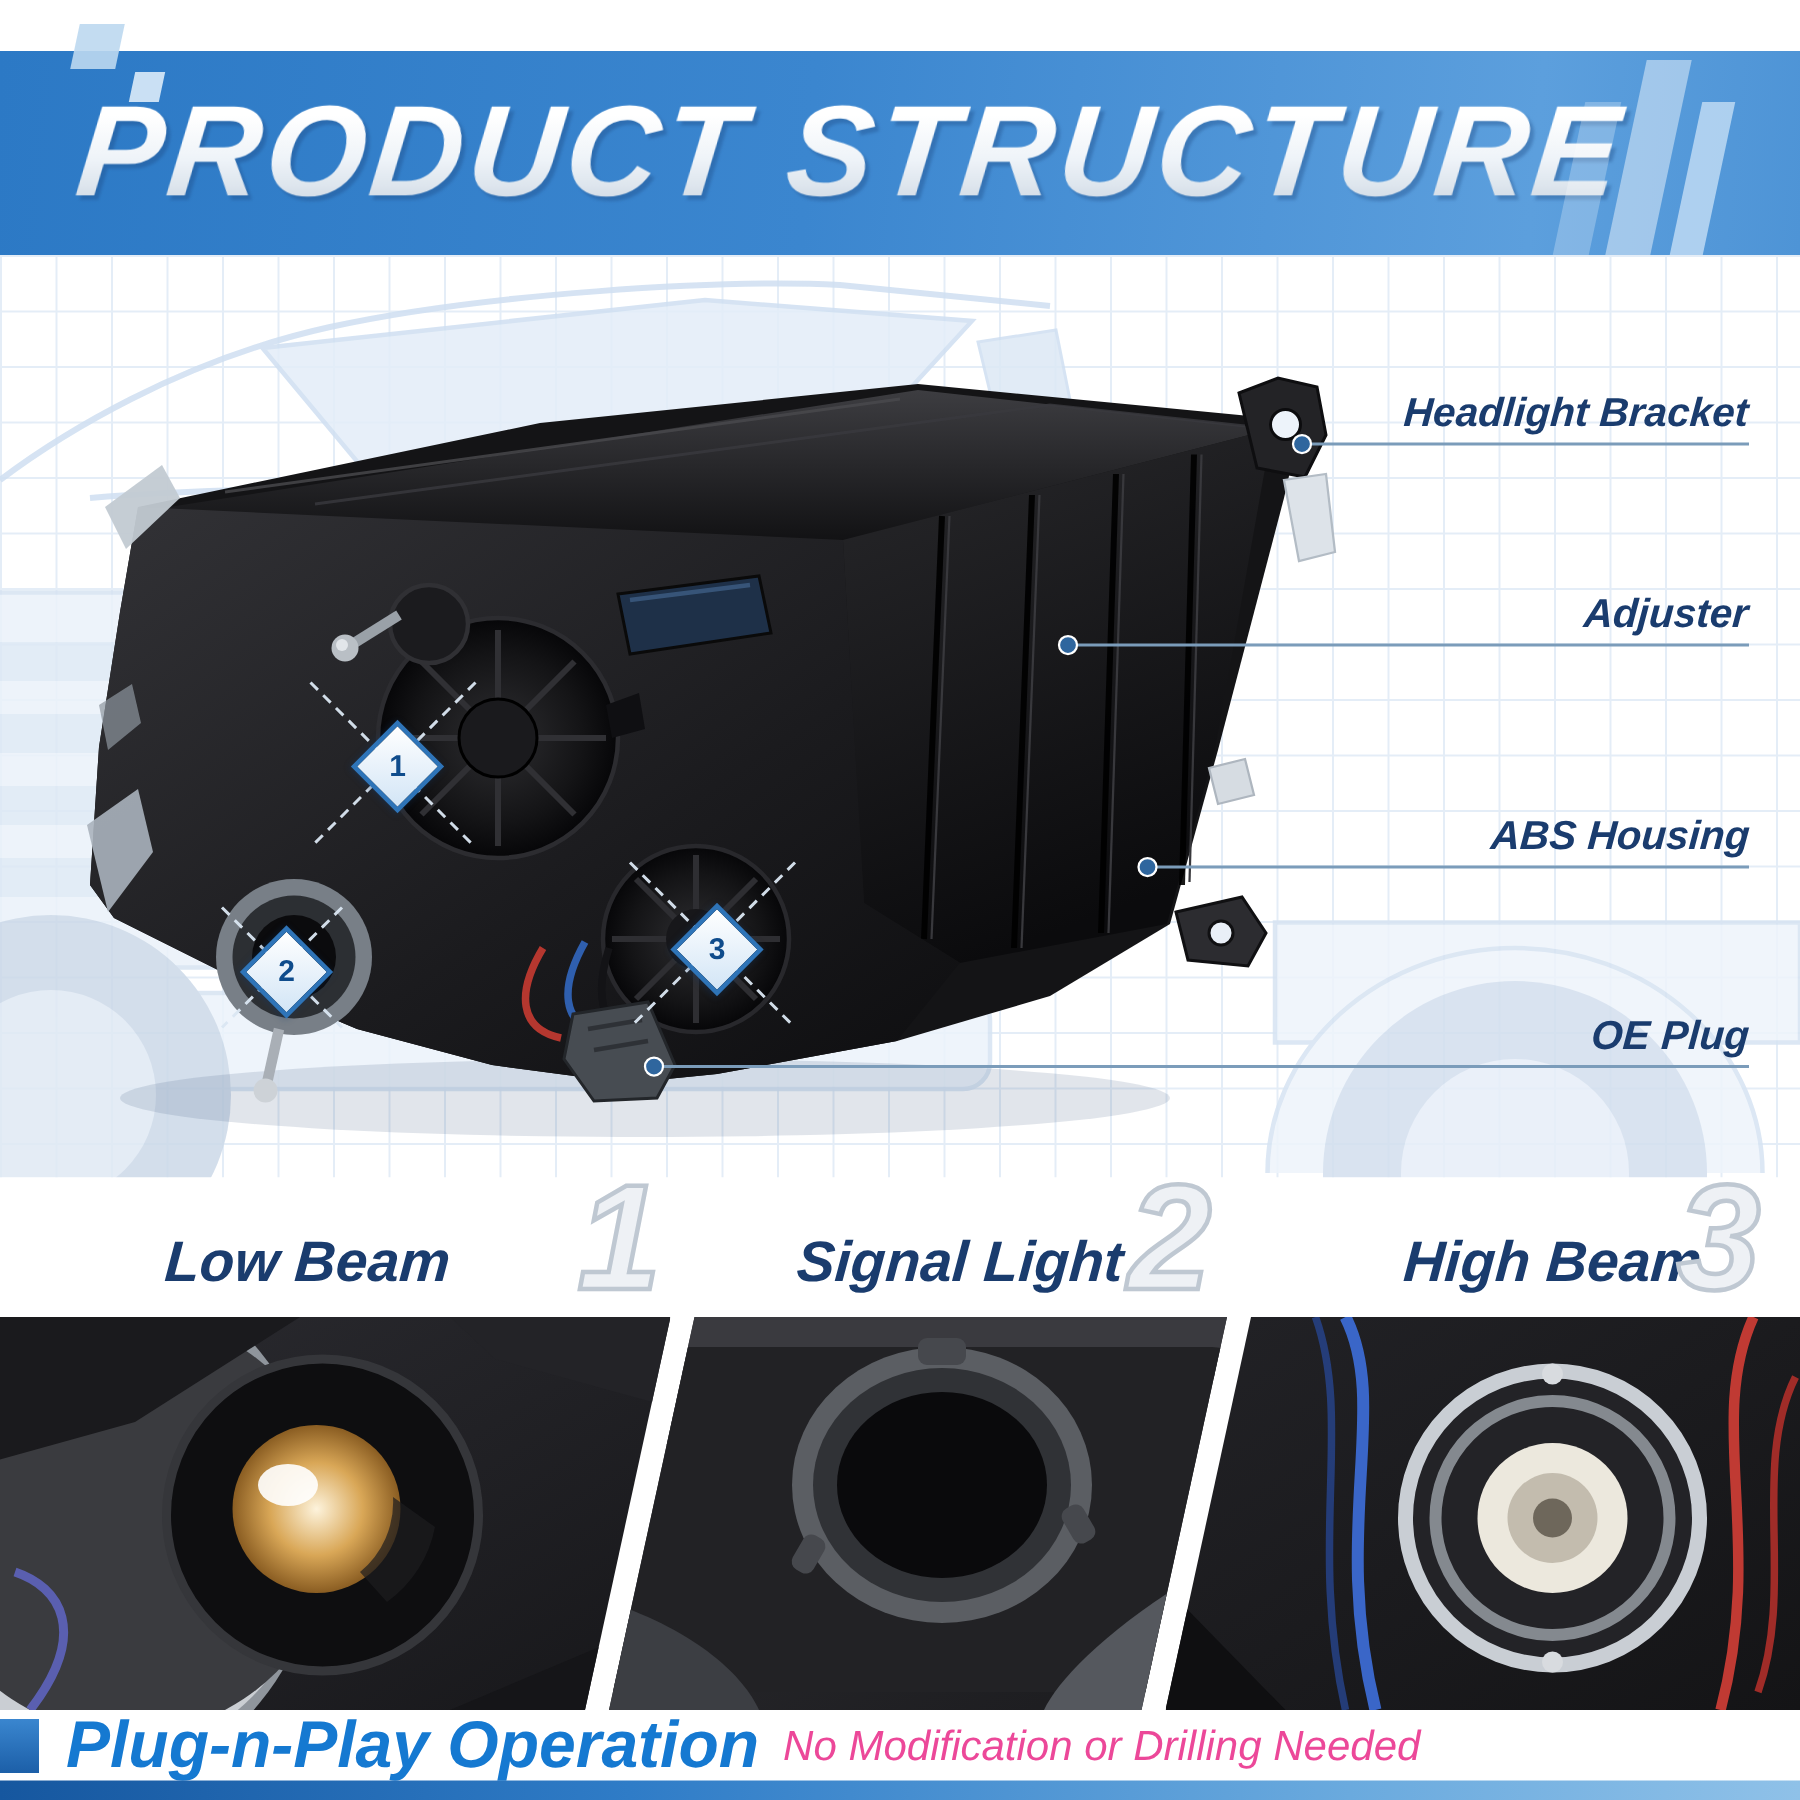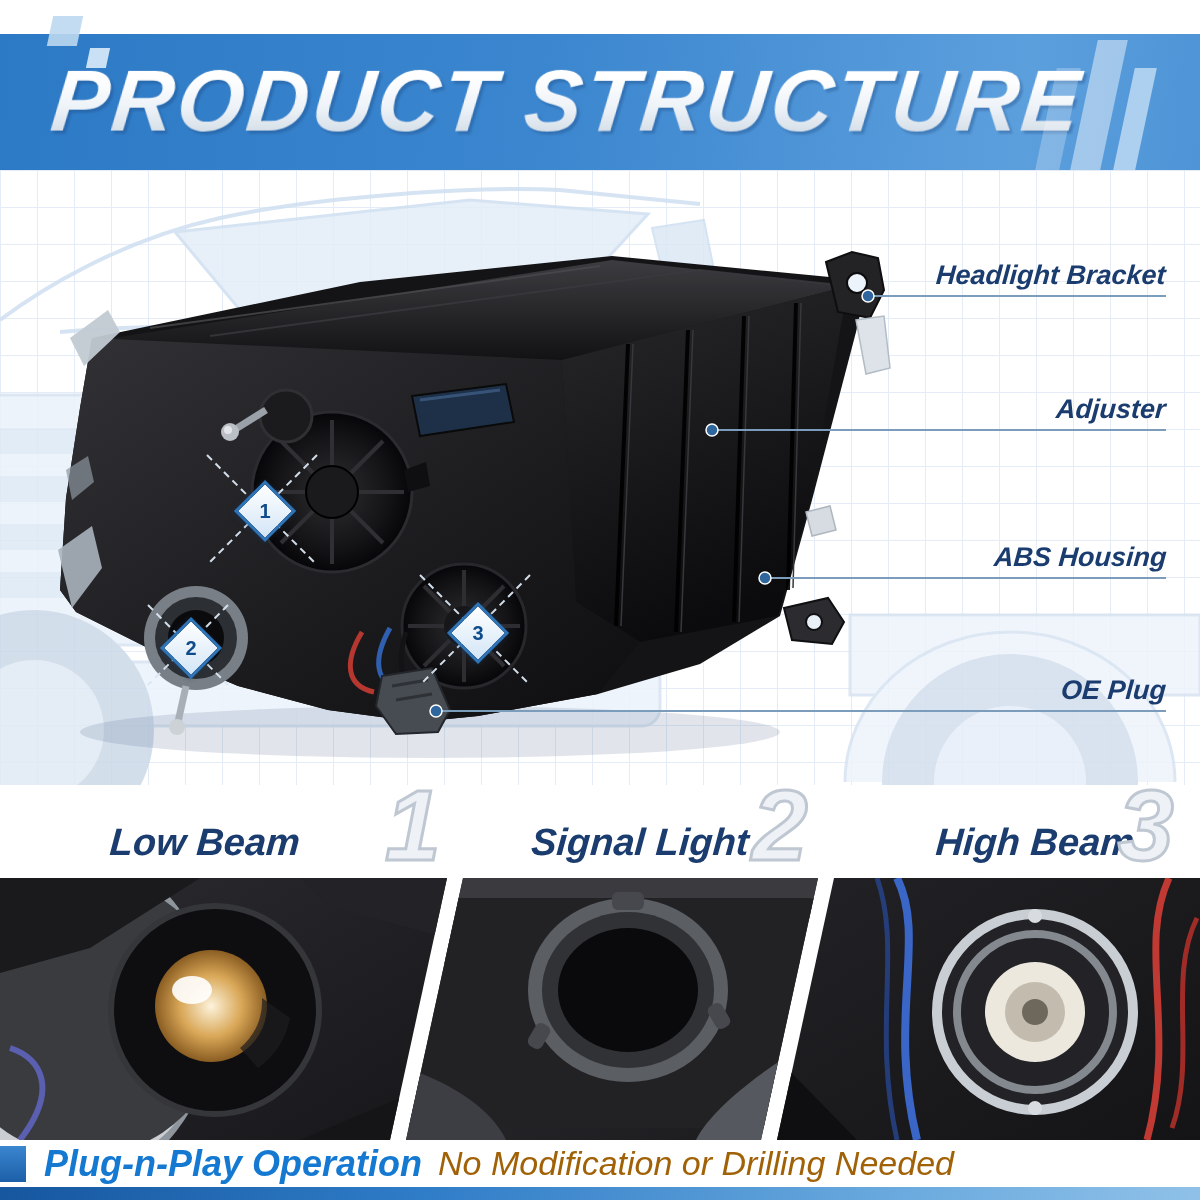--- a/index.html
+++ b/index.html
@@ -78,23 +78,23 @@
   .p3{clip-path:polygon(834px 0,1200px 0,1200px 262px,777px 262px);}
   .p1 svg{left:0}.p2 svg{left:406px}.p3 svg{left:777px}
 
   
   .footer{
     position:absolute;left:0;top:1140px;width:1200px;height:60px;background:#fff;
     display:flex;align-items:center;padding-bottom:13px;box-sizing:border-box;
   }
   .footer-accent{width:26px;height:36px;background:linear-gradient(180deg,#3a86cf,#1c5fa8);margin-right:18px;flex:none;}
   .footer-highlight{
-    font-size:36px;font-weight:700;font-style:italic;color:#1579d1;margin-right:16px;white-space:nowrap;
-  }
-  .footer-text{font-size:34px;font-style:italic;color:#a16207;white-space:nowrap;}
+    font-size:44px;font-weight:700;font-style:italic;color:#1579d1;margin-right:16px;white-space:nowrap;
+  }
+  .footer-text{font-size:28px;font-style:italic;color:#ec4899;white-space:nowrap;}
   .footer-bar{
     position:absolute;left:0;bottom:0;width:1200px;height:13px;
     background:linear-gradient(90deg,#16579f 0%,#2f7cc7 35%,#6aaade 75%,#8fc1e8 100%);
   }
 </style>
 </head>
 <body>
 
 <div class="page">
 

